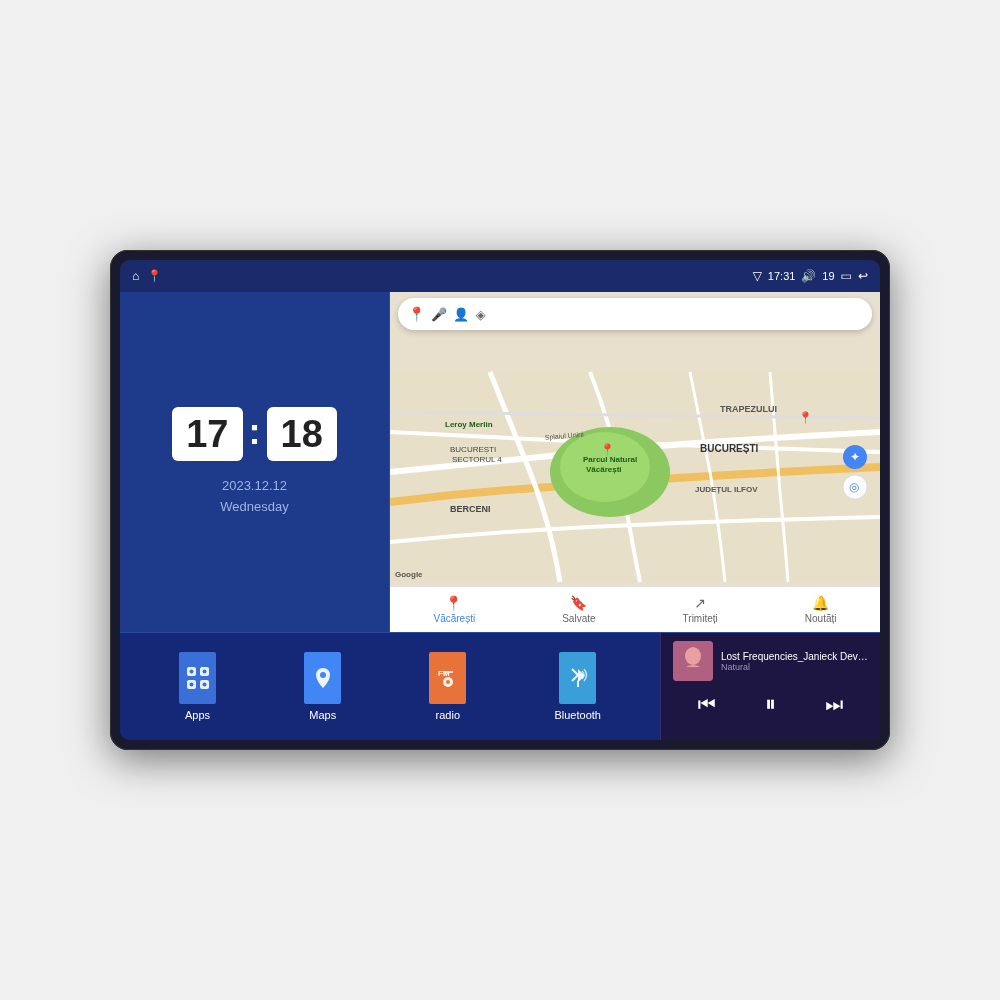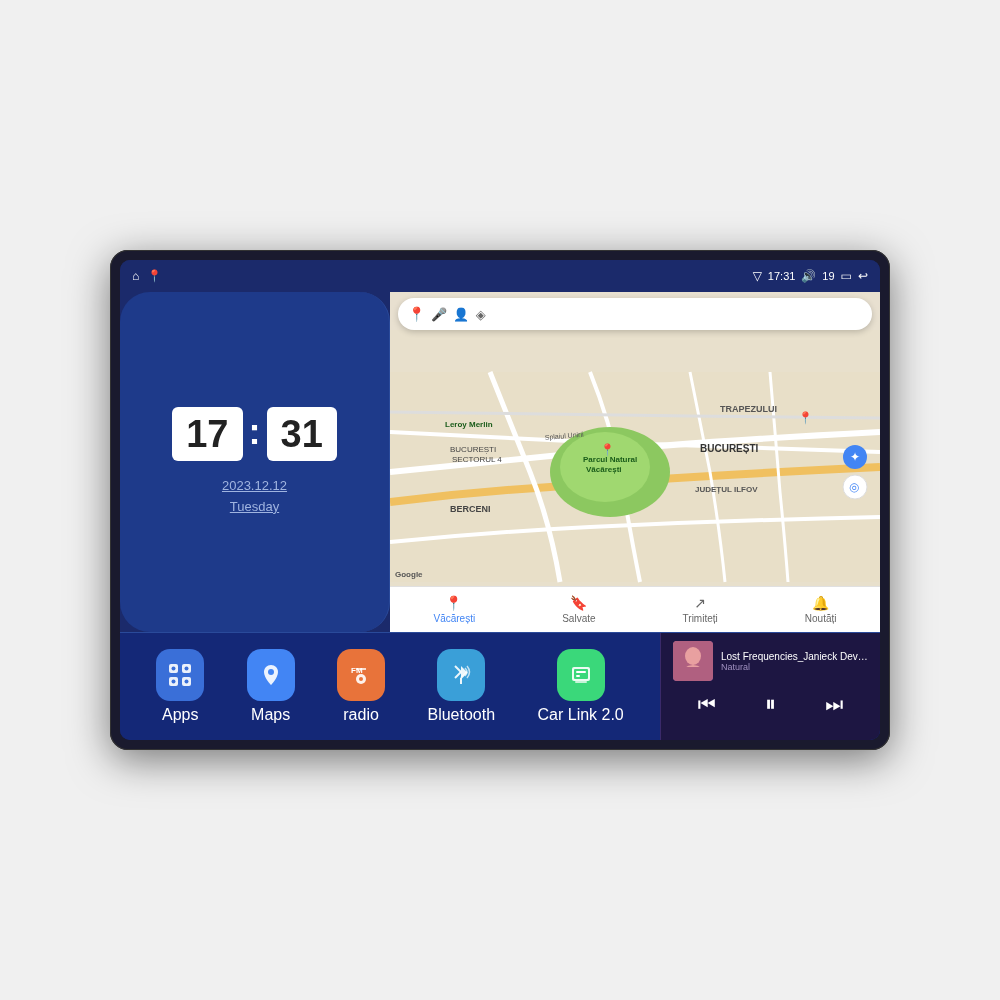--- a/index.html
+++ b/index.html
@@ -83,21 +83,20 @@
     .clock-widget {
       width: 270px;
       flex-shrink: 0;
       background: #1e3a8a;
       display: flex;
       flex-direction: column;
       align-items: center;
       justify-content: center;
       padding: 15px;
       border-right: 1px solid #2a4a9a;
-      border-radius: 30px;
     }
 
     .clock-display {
       display: flex;
       align-items: center;
       gap: 6px;
       margin-bottom: 15px;
     }
 
     .clock-block {
@@ -115,21 +114,20 @@
       font-size: 36px;
       font-weight: bold;
       margin-bottom: 4px;
     }
 
     .clock-date {
       color: #a0b4e0;
       font-size: 13px;
       text-align: center;
       line-height: 1.6;
-      text-decoration: underline;
     }
 
     
     .map-widget {
       flex: 1;
       background: #e8e0d0;
       position: relative;
       display: flex;
       flex-direction: column;
     }
@@ -221,32 +219,32 @@
 
     .app-icon-item {
       display: flex;
       flex-direction: column;
       align-items: center;
       gap: 5px;
       cursor: pointer;
     }
 
     .app-icon-bg {
-      width: 48px;
+      width: 37px;
       height: 52px;
-      border-radius: 14px;
+      border-radius: 2px;
       display: flex;
       align-items: center;
       justify-content: center;
       font-size: 24px;
     }
 
     .app-label {
       color: #fff;
-      font-size: 16px;
+      font-size: 11px;
       text-align: center;
     }
 
     .icon-apps { background: #3a6fd8; }
     .icon-maps { background: #4285f4; }
     .icon-radio { background: #e8733a; }
     .icon-bluetooth { background: #3a9fd8; }
     .icon-carlink { background: #3ad87a; }
 
     
@@ -353,25 +351,25 @@
     </div>
 
     <div class="main-content">
 
       <div class="top-section">
 
         <div class="clock-widget">
           <div class="clock-display">
             <div class="clock-block">17</div>
             <div class="clock-colon">:</div>
-            <div class="clock-block">31</div>
+            <div class="clock-block">18</div>
           </div>
           <div class="clock-date">
             <div>2023.12.12</div>
-            <div>Tuesday</div>
+            <div>Wednesday</div>
           </div>
         </div>
 
         <div class="map-widget">
 
           <div class="map-search-bar">
             <span style="color:#4285f4;font-size:14px;">📍</span>
             <div class="map-search-icons">
               <span style="font-size:13px;color:#666;">🎤</span>
               <span style="font-size:13px;color:#666;">👤</span>
@@ -499,32 +497,20 @@
                 <path d="M14 11 L8 5" stroke="white" stroke-width="2" fill="none" opacity="0.9"></path>
                 <path d="M14 17 L14 23" stroke="white" stroke-width="2" fill="none" opacity="0.9"></path>
 
                 <path d="M18 7 Q22 11 18 15" stroke="white" stroke-width="1.5" fill="none" opacity="0.7"></path>
                 <path d="M20 5 Q25 11 20 17" stroke="white" stroke-width="1.5" fill="none" opacity="0.7"></path>
               </svg>
             </div>
             <span class="app-label">Bluetooth</span>
           </div>
 
-          <div class="app-icon-item">
-            <div class="app-icon-bg icon-carlink">
-              <svg width="28" height="28" viewBox="0 0 28 28">
-                <rect x="5" y="6" width="18" height="14" rx="2" fill="white" opacity="0.9"></rect>
-                <rect x="7" y="8" width="14" height="10" rx="1" fill="#3ad87a"></rect>
-                <rect x="9" y="10" width="10" height="2" rx="1" fill="white"></rect>
-                <rect x="9" y="14" width="4" height="2" rx="1" fill="white"></rect>
-                <rect x="8" y="20" width="12" height="2" rx="1" fill="white" opacity="0.7"></rect>
-              </svg>
-            </div>
-            <span class="app-label">Car Link 2.0</span>
-          </div>
 
         </div>
 
         <div class="music-section">
           <div class="music-info">
             <div class="music-album-art">
               <div class="music-album-face">
 
                 <svg width="40" height="40" viewBox="0 0 40 40">
                   <rect width="40" height="40" fill="#b06080"></rect>

